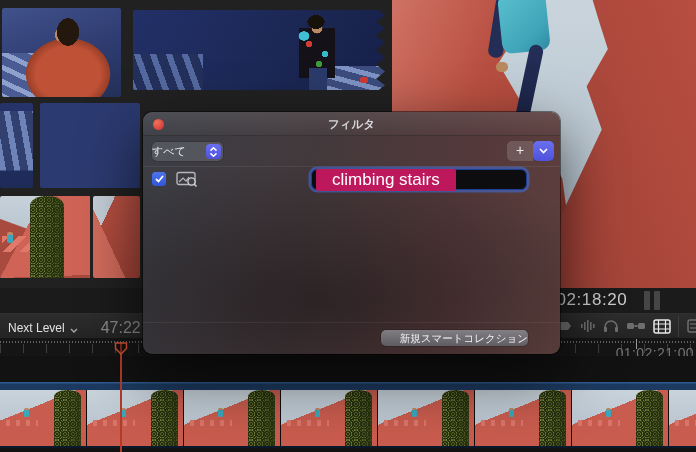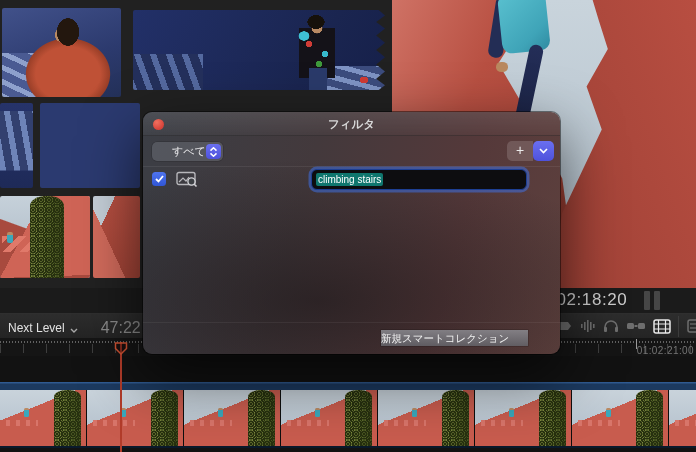--- a/index.html
+++ b/index.html
@@ -130,21 +130,21 @@
 
   .ruler { position:absolute; left:0; top:338px; width:696px; height:18px;
            background:
              repeating-linear-gradient(90deg,#616161 0 1px,transparent 1px 3px),
              repeating-linear-gradient(90deg,#3e3e3e 0 1px,transparent 1px 23px);
            background-repeat:repeat-x,repeat-x;
            background-size:100% 2px,100% 9px;
            background-position:0 3px,0 6px;
            background-color:#151515; }
   .ruler-tick { position:absolute; left:636px; top:1px; width:1px; height:10px; background:#9a9a9a; }
-  .ruler-label { position:absolute; right:2px; top:7px; font-size:10px; color:#757575;
+  .ruler-label { position:absolute; right:2px; top:7px; font-size:14px; color:#757575;
                  letter-spacing:.4px; }
 
   .tl-body { position:absolute; left:0; top:356px; width:696px; height:96px; background:#121212; }
   .clip { position:absolute; left:-10px; top:382px; width:716px; height:66px;
           border-bottom:2px solid #0a1a2c; }
   .clip-topbar { height:8px; background:linear-gradient(#35639e,#1c3a60 30%,#1c3a60); }
   .frames { display:flex; }
   .frame { position:relative; width:97px; height:56px; flex:0 0 auto; overflow:hidden;
       background:
         repeating-linear-gradient(90deg,#d8756a 0 4px,transparent 4px 10px),
@@ -174,21 +174,21 @@
       border-bottom:1px solid rgba(0,0,0,.32);font-weight:bold; }
   .dlg-title { position:absolute; left:0; right:0; top:5px; text-align:center;
       font-size:11.5px; color:#d9d9d9; }
   .close-btn { position:absolute; left:10px; top:6.5px; width:11px; height:11px;
       border-radius:50%;
       background:radial-gradient(circle at 35% 30%,#f0705f,#d8453c 65%,#b63a32); }
 
   .popup { position:absolute; height:19px; border-radius:5px;
       background:rgba(130,134,142,.35); display:flex; align-items:center;
       box-shadow:0 0 0 .5px rgba(0,0,0,.25); }
-  .popup-label { font-size:11px; color:#ececee; padding-left:20px; flex:1; }
+  .popup-label { font-size:11px; color:#ececee; padding-left:0; flex:1; }
   .stepper { width:15px; height:15px; margin-right:2px; border-radius:4px;
       background:linear-gradient(#6a6ff0,#4e52dc); display:flex; align-items:center;
       justify-content:center; }
   .popup-all { left:9px; top:30px; width:71px; }
   .popup-type { left:62px; top:58px; width:97px; height:20px; }
 
   .add-group { position:absolute; right:6px; top:29px; height:20px; display:flex; }
   .add-btn { width:26px; height:20px; border-radius:5px 0 0 5px;
       background:rgba(205,190,190,.22); color:#ececec; font-size:14px; line-height:19px;
       text-align:center; }
@@ -199,28 +199,28 @@
   .dlg-sep1 { position:absolute; left:0; right:0; top:54px; height:1px;
       background:rgba(255,255,255,.07); }
   .checkbox { position:absolute; left:9px; top:60px; width:14px; height:14px;
       border-radius:3.5px; background:linear-gradient(#4f74ee,#3056d6);
       display:flex; align-items:center; justify-content:center; }
   .vis-icon { position:absolute; left:33px; top:59px; }
   .text-field { position:absolute; left:168px; top:57px; width:216px; height:21px;
       background:#0d0d10; border-radius:6px; border:1px solid #1d3f94;
       box-shadow:0 0 0 2.5px rgba(62,116,240,.5);
       display:flex; align-items:center; padding-left:4px; }
-  .sel-text { font-size:10px; color:#fff; background:#0f766e; border-radius:2px;
-      padding:1px 2px; }
+  .sel-text { font-size:17px; color:#fff; background:#be185d; border-radius:2px;
+      padding:1px 16px; }
 
   .dlg-sep2 { position:absolute; left:0; right:0; top:210px; height:1px;
       background:rgba(255,255,255,.06); }
   .smart-btn { position:absolute; left:238px; top:218px; width:147px; height:16px;
-      border-radius:0; background:linear-gradient(rgba(140,140,146,.85),rgba(100,100,106,.85));
-      color:#f2f2f2; font-size:10.5px; text-align:left; line-height:16px;
+      border-radius:5px; background:linear-gradient(rgba(140,140,146,.85),rgba(100,100,106,.85));
+      color:#f2f2f2; font-size:10.5px; text-align:right; line-height:16px;
       box-shadow:0 0 0 .5px rgba(0,0,0,.3); }
 </style>
 </head>
 <body>
 
 <div class="stage">
 
   <div class="browser">
     <div class="thumb t1"></div>
     <div class="thumb t2"></div>

